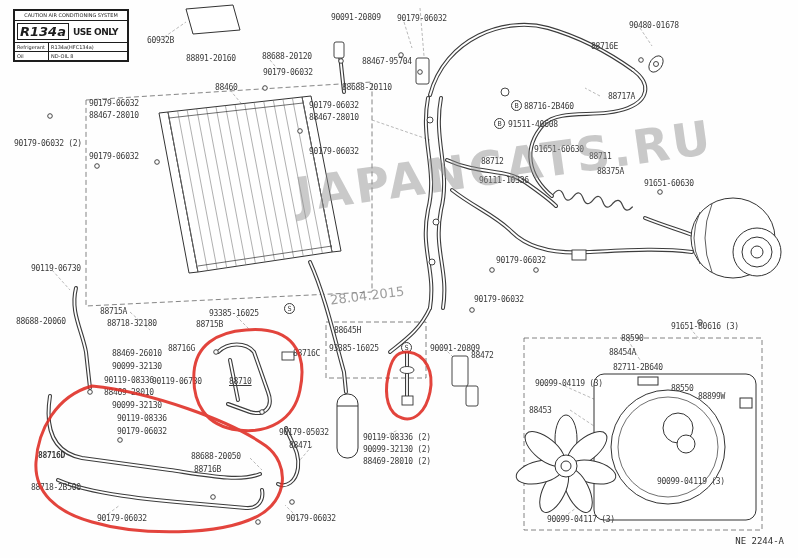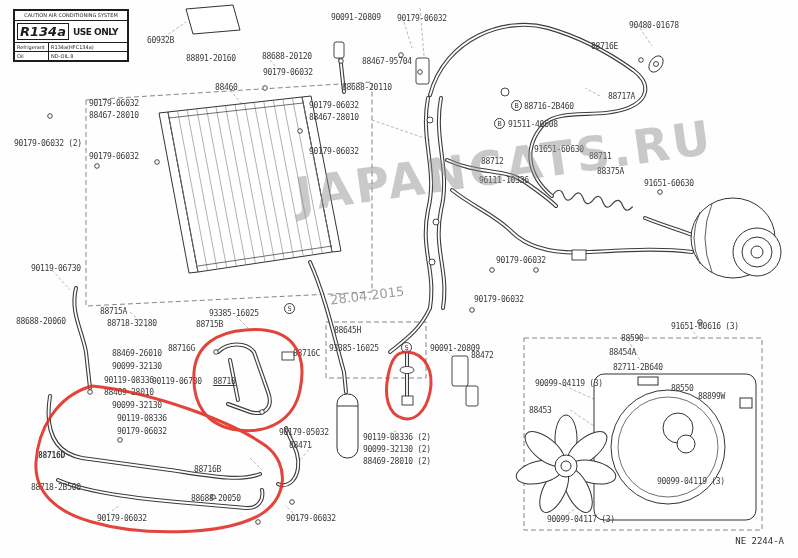--- a/index.html
+++ b/index.html
@@ -247,41 +247,41 @@
       <span class="part-label" style="left: 196px; top: 320px;">88715B</span>
       <span class="part-label" style="left: 168px; top: 344px;">88716G</span>
       <span class="part-label" style="left: 112px; top: 349px;">88469-26010</span>
       <span class="part-label" style="left: 112px; top: 362px;">90099-32130</span>
       <span class="part-label" style="left: 104px; top: 376px;">90119-08336</span>
       <span class="part-label" style="left: 104px; top: 388px;">88469-28010</span>
       <span class="part-label" style="left: 112px; top: 401px;">90099-32130</span>
       <span class="part-label" style="left: 117px; top: 414px;">90119-08336</span>
       <span class="part-label" style="left: 117px; top: 427px;">90179-06032</span>
       <span class="part-label" style="left: 152px; top: 377px;">90119-06730</span>
-      <span class="part-label" style="left: 213px; top: 377px; text-decoration: underline;">88710</span>
+      <span class="part-label" style="left: 229px; top: 377px; text-decoration: underline;">88710</span>
       <span class="part-label" style="left: 293px; top: 349px;">88716C</span>
       <span class="part-label" style="left: 334px; top: 326px;">88645H</span>
       <span class="part-label" style="left: 329px; top: 344px;">93385-16025</span>
       <span class="part-label" style="left: 430px; top: 344px;">90091-20809</span>
       <span class="part-label" style="left: 471px; top: 351px;">88472</span>
       <span class="part-label" style="left: 621px; top: 334px;">88590</span>
       <span class="part-label" style="left: 609px; top: 348px;">88454A</span>
       <span class="part-label" style="left: 613px; top: 363px;">82711-2B640</span>
       <span class="part-label" style="left: 671px; top: 322px;">91651-B0616 (3)</span>
       <span class="part-label" style="left: 535px; top: 379px;">90099-04119 (3)</span>
       <span class="part-label" style="left: 671px; top: 384px; text-align: center;">88550</span>
       <span class="part-label" style="left: 698px; top: 392px;">88899W</span>
       <span class="part-label" style="left: 529px; top: 406px;">88453</span>
       <span class="part-label" style="left: 657px; top: 477px;">90099-04119 (3)</span>
       <span class="part-label" style="left: 547px; top: 515px;">90099-04117 (3)</span>
       <span class="part-label" style="left: 38px; top: 451px; font-weight: bold;">88716D</span>
       <span class="part-label" style="left: 31px; top: 483px;">88718-2B500</span>
       <span class="part-label" style="left: 97px; top: 514px;">90179-06032</span>
       <span class="part-label" style="left: 286px; top: 514px;">90179-06032</span>
-      <span class="part-label" style="left: 191px; top: 452px; margin-top: 42px;">88688-20050</span>
+      <span class="part-label" style="left: 191px; top: 452px;">88688-20050</span>
       <span class="part-label" style="left: 194px; top: 465px;">88716B</span>
       <span class="part-label" style="left: 289px; top: 441px;">88471</span>
       <span class="part-label" style="left: 279px; top: 428px;">90179-05032</span>
       <span class="part-label" style="left: 363px; top: 433px;">90119-08336 (2)</span>
       <span class="part-label" style="left: 363px; top: 445px;">90099-32130 (2)</span>
       <span class="part-label" style="left: 363px; top: 457px;">88469-28010 (2)</span>
       <span class="marker" style="left: 511px; top: 100px;">B</span>
       <span class="marker" style="left: 494px; top: 118px;">B</span>
       <span class="marker" style="left: 284px; top: 303px;">S</span>
       <span class="marker" style="left: 401px; top: 342px;">S</span>

